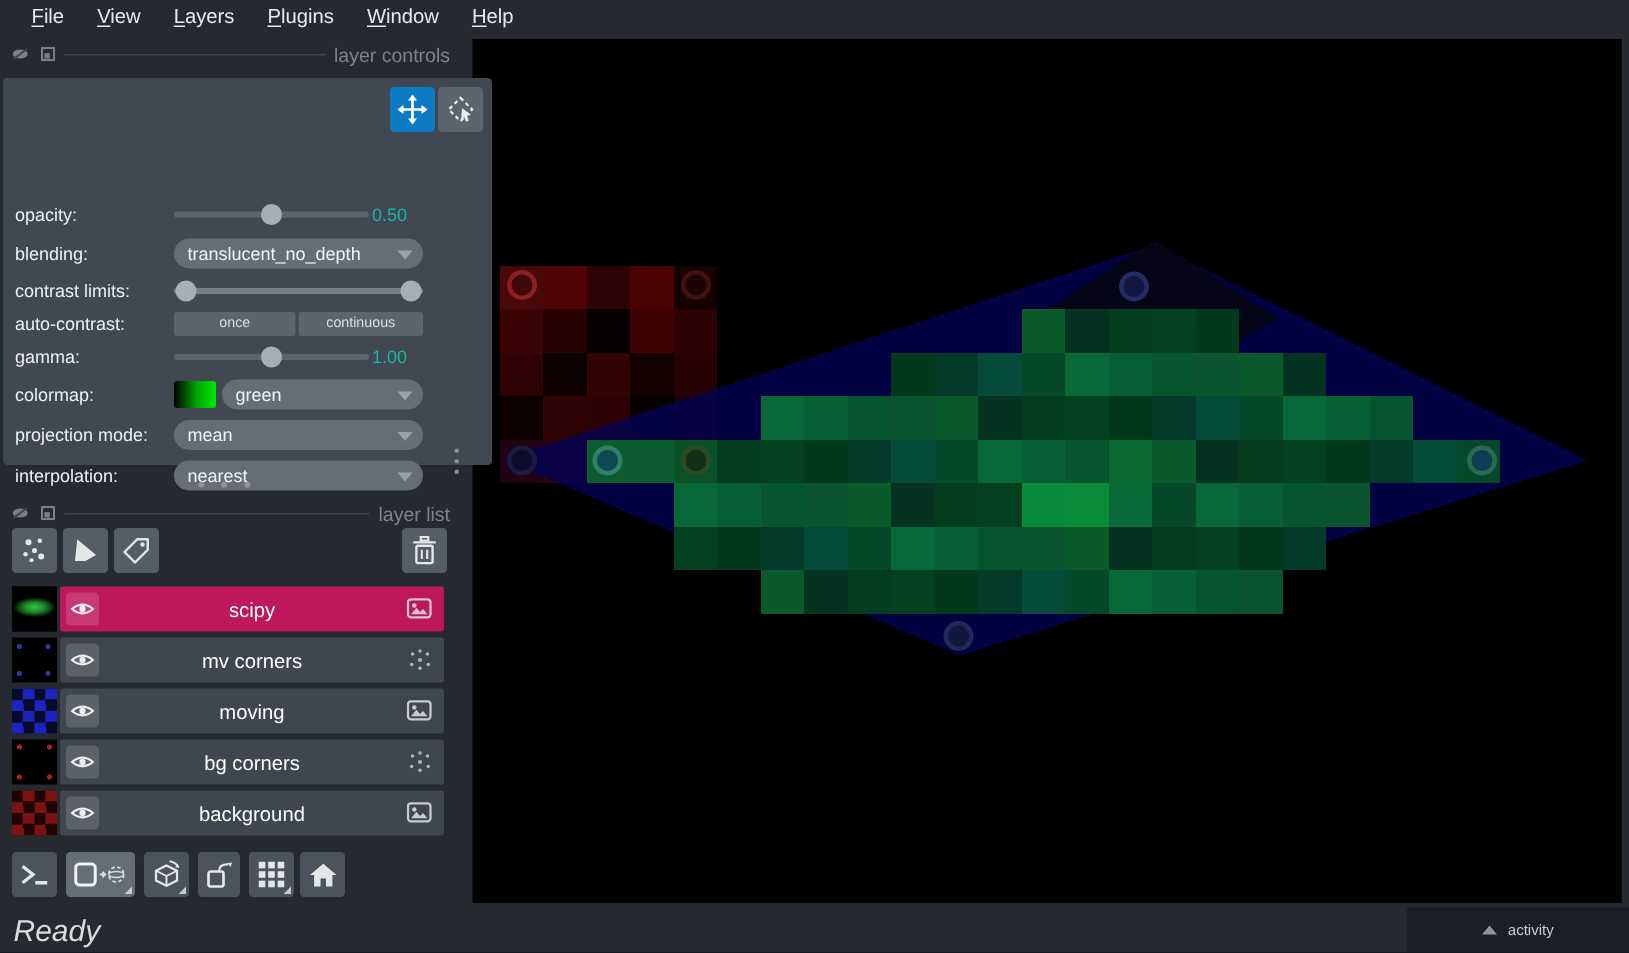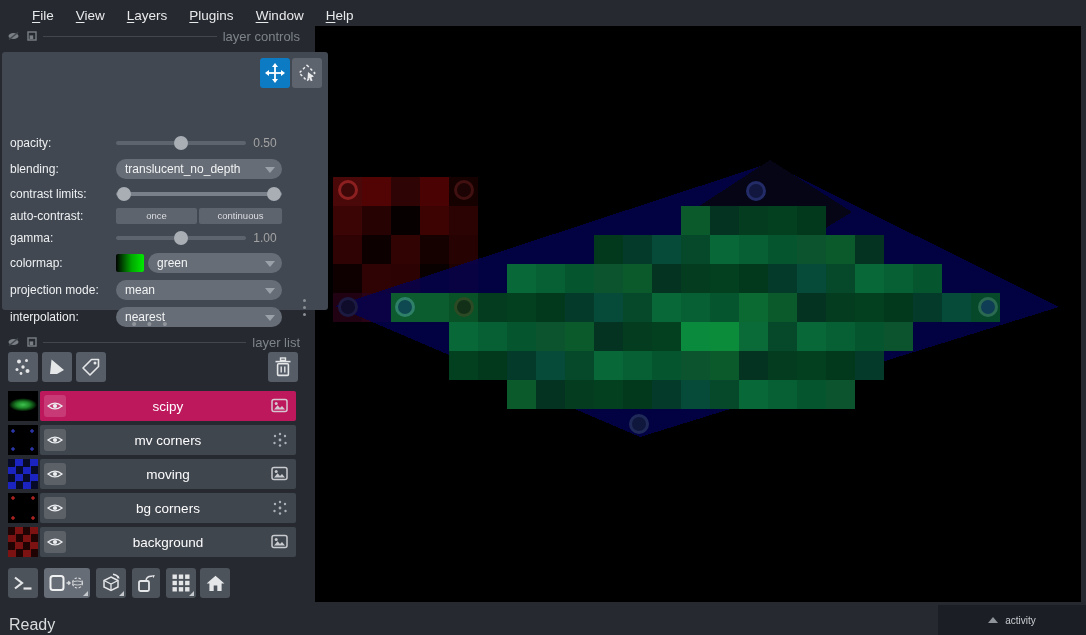--- a/index.html
+++ b/index.html
@@ -4,21 +4,21 @@
 <style>
   * { margin:0; padding:0; box-sizing:border-box; }
   html,body { background:#14161a; }
   #app {
     position:relative; width:1086px; height:635px; overflow:hidden;
     background:#262930; font-family:"Liberation Sans", sans-serif;
     color:#f0f1f2; user-select:none;
   }
   
   #menubar { position:absolute; left:0; top:0; width:1086px; height:26px;
-    display:flex; align-items:flex-end; padding-left:21px; }
+    display:flex; align-items:flex-start; padding-left:10px; }
   .menu-item { font-size:13.5px; color:#e8e9eb; padding:3px 11px; cursor:default; }
   .menu-item u { text-decoration:underline; text-underline-offset:2px; }
   
   #canvas-wrap { position:absolute; left:315px; top:26px; width:766px; height:576px; background:#000; }
   
   .dock-header { position:absolute; left:8px; width:292px; height:14px;
     display:flex; align-items:center; gap:6px; }
   .dock-header .hline { flex:1; border-top:1px solid #42464d; }
   .dock-title { font-size:13px; color:#7e838a; white-space:nowrap; }
   .dock-icons { display:flex; gap:8px; align-items:center; }
@@ -33,21 +33,21 @@
   .ctl-row { display:flex; align-items:center; }
   .ctl-label { width:106px; font-size:12px; color:#eef0f2; flex:none; }
   .ctl-area { flex:1; display:flex; align-items:center; }
   
   .slider { position:relative; height:16px; width:130px; flex:none; }
   .slider .track { position:absolute; left:0; right:0; top:6px; height:4px; border-radius:2px; background:#5d646e; }
   .slider .handle { position:absolute; top:1px; width:14px; height:14px; margin-left:-7px;
     border-radius:50%; background:#a9aeb5; }
   .slider.range { width:166px; }
   .slider.range .track { background:#79808a; }
-  .ctl-value { width:34px; text-align:center; font-size:12px; color:#a3a3a3; margin-left:2px; }
+  .ctl-value { width:34px; text-align:left; font-size:12px; color:#14b8a6; margin-left:2px; }
   
   .dropdown { position:relative; height:20px; background:#666d76; border-radius:10px;
     display:flex; align-items:center; padding:0 22px 0 9px; width:166px; }
   .dropdown span { font-size:12px; color:#f2f3f4; white-space:nowrap; overflow:hidden; }
   .dropdown .arrow { position:absolute; right:7px; top:8px; width:0; height:0;
     border-left:5px solid transparent; border-right:5px solid transparent; border-top:6px solid #9aa1a9; }
   .dropdown.narrow { width:134px; }
   
   .ac-btn { height:16px; background:#5d646e; border-radius:2px; font-size:9.5px; color:#dcdee1;
     display:flex; align-items:center; justify-content:center; }
@@ -90,21 +90,21 @@
     radial-gradient(circle 2px at 5px 25px,#a82222 0 1.4px,transparent 2px),
     radial-gradient(circle 2px at 25px 25px,#a82222 0 1.4px,transparent 2px);
     background-color:#000; }
   
   .tool-btn { position:absolute; top:568px; height:30px; width:30px; background:#4d535b;
     border-radius:3px; display:flex; align-items:center; justify-content:center; }
   .tool-btn .corner { position:absolute; right:2px; bottom:2px; width:0; height:0;
     border-left:5px solid transparent; border-bottom:5px solid #c6c9cd; }
   
   #statusbar { position:absolute; left:0; top:602px; width:1086px; height:33px; background:#262930; }
-  #status-ready { position:absolute; left:9px; top:14px; font-size:16px; color:#dadcde; }
+  #status-ready { position:absolute; left:9px; top:8px; font-size:20px; color:#dadcde;font-style:italic; }
   #activity-box { position:absolute; right:0; top:3px; width:148px; height:30px; background:#1b1e24;
     display:flex; align-items:center; justify-content:center; gap:7px; }
   #activity-box .tri { width:0; height:0; border-left:5px solid transparent;
     border-right:5px solid transparent; border-bottom:6px solid #8f949a; }
   #activity-label { font-size:10px; color:#c9ccd0; }
   svg.icon { display:block; }
 </style>
 </head>
 <body>
 

